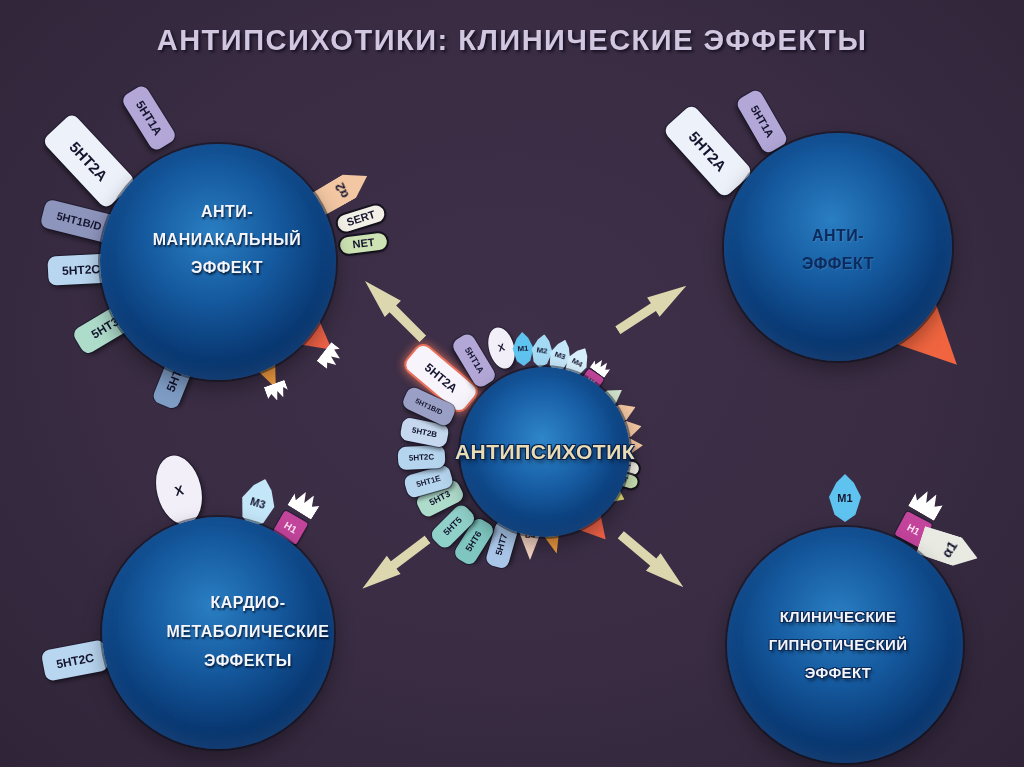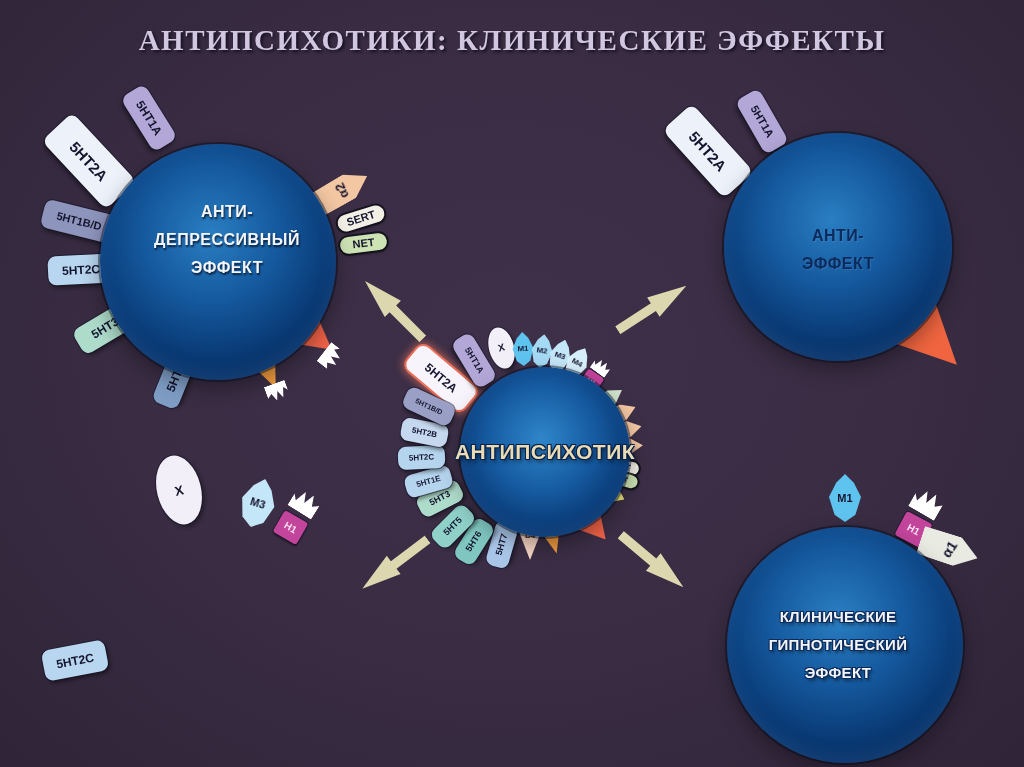--- a/index.html
+++ b/index.html
@@ -5,21 +5,20 @@
   html,body{margin:0;padding:0;background:#241b2e;}
   #stage{
     position:relative;width:1024px;height:767px;overflow:hidden;
     font-family:"Liberation Sans",sans-serif;
     background:radial-gradient(ellipse at 50% 45%, #3e3049 0%, #392c43 55%, #2f2438 100%);
   }
   .title{
     position:absolute;left:0;top:24px;width:1024px;text-align:center;
     font-size:29px;font-weight:bold;letter-spacing:1.5px;color:#d2c7e0;
     text-shadow:2px 2px 3px #171022;
-    font-family:Liberation Serif, serif;
   }
   .sphere{
     position:absolute;border-radius:50%;z-index:2;
     background:radial-gradient(circle at 47% 38%, #2a7ec2 0%, #15599e 35%, #0a3c78 62%, #052551 86%, #041d40 100%);
     box-shadow:0 0 0 2px rgba(5,10,25,.45), 0 8px 20px rgba(0,0,0,.35),
                inset 0 -6px 16px rgba(90,150,220,.18);
   }
   .sphere-tl{left:100px;top:144px;width:236px;height:236px;}
   .sphere-tr{left:724px;top:133px;width:228px;height:228px;}
   .sphere-bl{left:102px;top:517px;width:232px;height:232px;}
@@ -66,28 +65,35 @@
 </style>
 </head>
 <body>
 
 <div id="stage">
   <div class="title">АНТИПСИХОТИКИ: КЛИНИЧЕСКИЕ ЭФФЕКТЫ</div>
 
   <div class="sphere sphere-tl">
     <div class="sphere-label">
         <div class="line">АНТИ-</div>
-        <div class="line">ДЕПРЕССИВНЫЙ</div>
+        <div class="line">МАНИАКАЛЬНЫЙ</div>
         <div class="line">ЭФФЕКТ</div>
       </div>
   </div>
   <div class="sphere sphere-tr">
     <div class="sphere-label">
         <div class="line">АНТИ-</div>
         <div class="line">ЭФФЕКТ</div>
+      </div>
+  </div>
+  <div class="sphere sphere-bl">
+    <div class="sphere-label">
+        <div class="line">КАРДИО-</div>
+        <div class="line">МЕТАБОЛИЧЕСКИЕ</div>
+        <div class="line">ЭФФЕКТЫ</div>
       </div>
   </div>
   <div class="sphere sphere-br">
     <div class="sphere-label">
         <div class="line">КЛИНИЧЕСКИЕ</div>
         <div class="line">ГИПНОТИЧЕСКИЙ</div>
         <div class="line">ЭФФЕКТ</div>
       </div>
   </div>
   <div class="sphere sphere-c">

